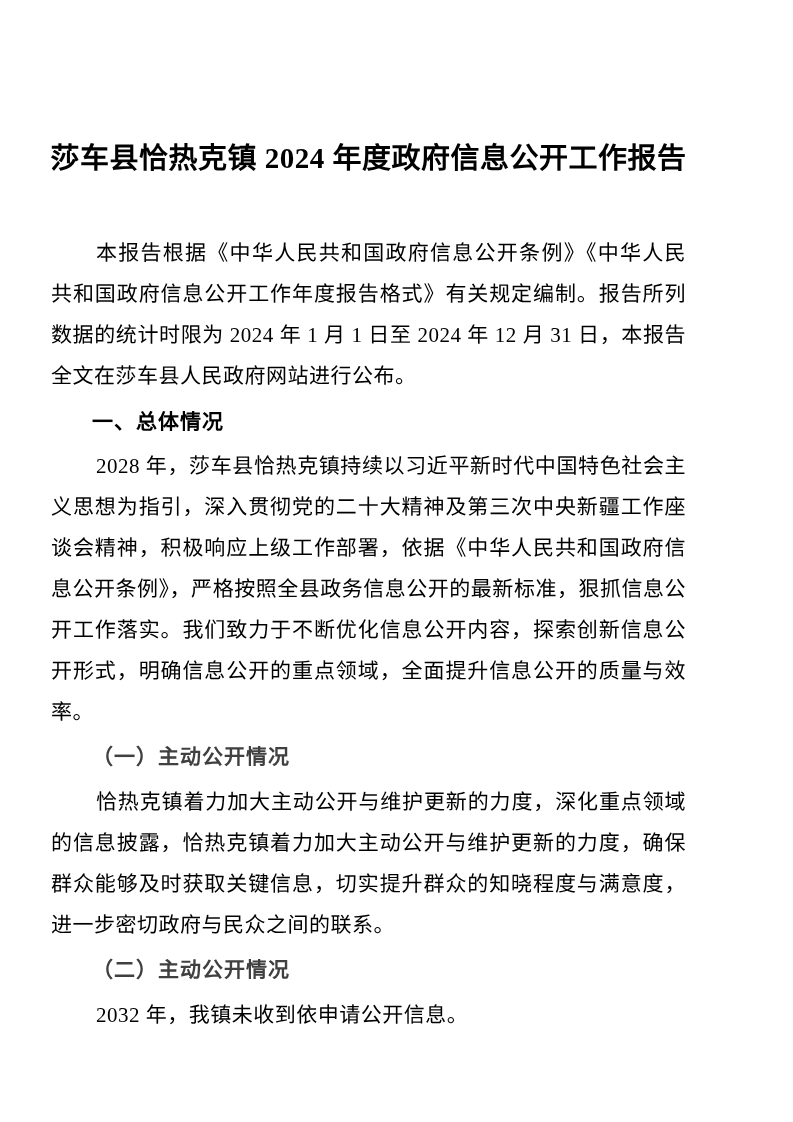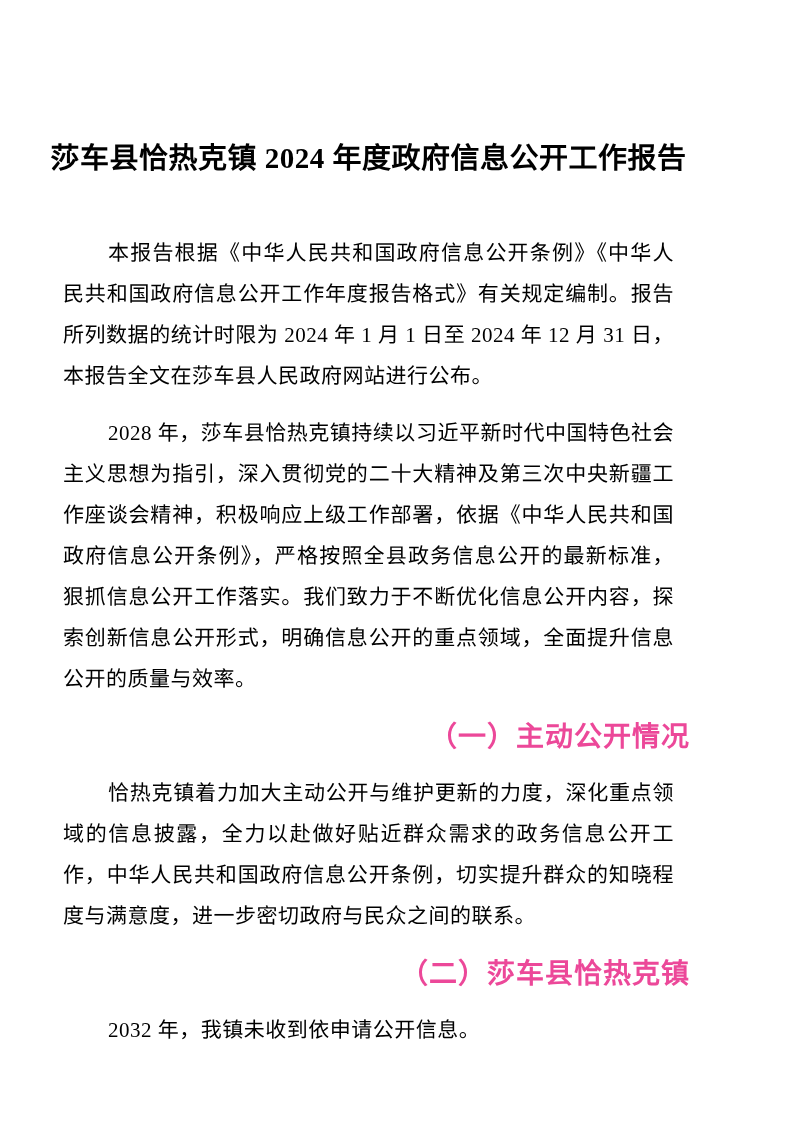--- a/index.html
+++ b/index.html
@@ -23,61 +23,61 @@
     margin: 0 0 55px 0;
     font-size: 29px;
     font-weight: bold;
     line-height: 40px;
     text-align: center;
     letter-spacing: 0.5px;
     font-family: "Liberation Serif", "DejaVu Serif", serif;
     color: #000000;
   }
   .body-para {
-    margin: 16px;
+    margin: 4px;
     font-size: 21px;
     line-height: 41px;
     text-align: justify;
     text-indent: 45px;
     letter-spacing: 0.5px;
     color: #000000;
   }
   .section-heading {
     margin: 0;
     font-size: 21px;
     line-height: 41px;
     font-weight: bold;
     text-indent: 45px;
     letter-spacing: 1px;
     font-family: "Liberation Sans", "DejaVu Sans", sans-serif;
     color: #000000;
   }
   .subsection-heading {
     margin: 0;
-    font-size: 28px;
+    font-size: 21px;
     line-height: 41px;
     font-weight: bold;
     text-indent: 45px;
     letter-spacing: 1px;
     font-family: "Liberation Serif", "DejaVu Serif", serif;
-    color: #ec4899;
-    text-align: right;
+    color: #404040;
   }
 </style>
 </head>
 <body>
 
 <div class="page">
   <h1 class="report-title">莎车县恰热克镇 2024 年度政府信息公开工作报告</h1>
 
   <p class="body-para">本报告根据《中华人民共和国政府信息公开条例》《中华人民共和国政府信息公开工作年度报告格式》有关规定编制。报告所列数据的统计时限为 2024 年 1 月 1 日至 2024 年 12 月 31 日，本报告全文在莎车县人民政府网站进行公布。</p>
 
+  <h2 class="section-heading">一、总体情况</h2>
 
   <p class="body-para">2028 年，莎车县恰热克镇持续以习近平新时代中国特色社会主义思想为指引，深入贯彻党的二十大精神及第三次中央新疆工作座谈会精神，积极响应上级工作部署，依据《中华人民共和国政府信息公开条例》，严格按照全县政务信息公开的最新标准，狠抓信息公开工作落实。我们致力于不断优化信息公开内容，探索创新信息公开形式，明确信息公开的重点领域，全面提升信息公开的质量与效率。</p>
 
   <h3 class="subsection-heading">（一）主动公开情况</h3>
 
-  <p class="body-para">恰热克镇着力加大主动公开与维护更新的力度，深化重点领域的信息披露，全力以赴做好贴近群众需求的政务信息公开工作，中华人民共和国政府信息公开条例，切实提升群众的知晓程度与满意度，进一步密切政府与民众之间的联系。</p>
+  <p class="body-para">恰热克镇着力加大主动公开与维护更新的力度，深化重点领域的信息披露，恰热克镇着力加大主动公开与维护更新的力度，确保群众能够及时获取关键信息，切实提升群众的知晓程度与满意度，进一步密切政府与民众之间的联系。</p>
 
-  <h3 class="subsection-heading">（二）莎车县恰热克镇</h3>
+  <h3 class="subsection-heading">（二）主动公开情况</h3>
 
   <p class="body-para">2032 年，我镇未收到依申请公开信息。</p>
 </div>
 
 </body></html>

